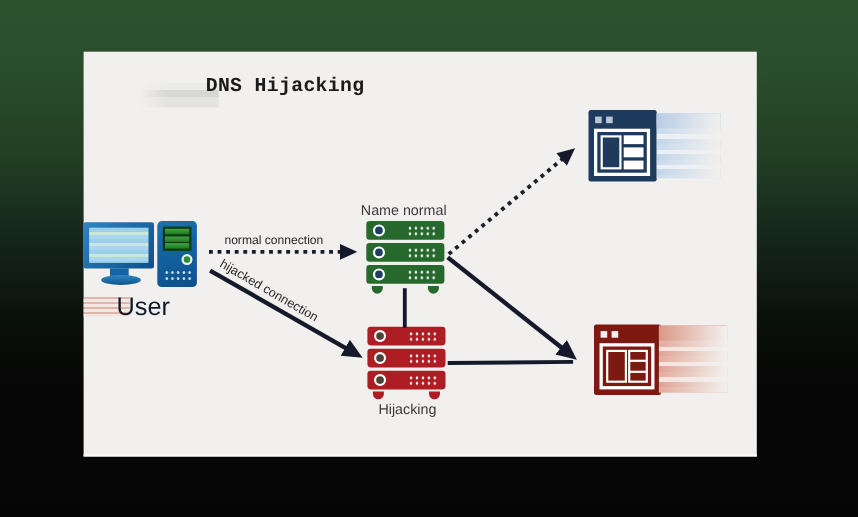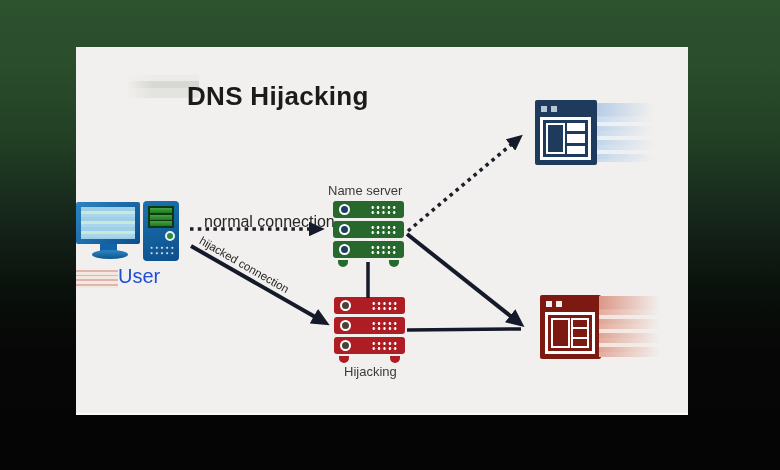--- a/index.html
+++ b/index.html
@@ -13,22 +13,22 @@
     background:#f2f0ee;border-bottom:2px solid #fbfaf9;
   }
   
   .title-smear{
     position:absolute;left:51px;top:28px;width:72px;height:23px;
     background:linear-gradient(180deg,#ebebe7 0 28%,#d7d7d3 28% 58%,#e3e3df 58%);
     -webkit-mask-image:linear-gradient(90deg,transparent,#000 35%);
     mask-image:linear-gradient(90deg,transparent,#000 35%);
   }
   .page-title{
-    position:absolute;left:111px;top:34px;margin:0;
-    font-size:26px;font-weight:700;letter-spacing:.3px;color:#1b1b1b;
+    position:absolute;left:111px;top:22px;margin:0;
+    font-size:18px;font-weight:700;letter-spacing:.3px;color:#1b1b1b;font-family:Liberation Mono, monospace;
   }
   
   .monitor{
     position:absolute;left:0px;top:155px;width:64px;height:42px;
     background:linear-gradient(135deg,#2b85c2,#0d4f8c);border-radius:2px;
   }
   .screen{
     position:absolute;left:5px;top:5px;right:5px;bottom:5px;
     background:repeating-linear-gradient(180deg,#9ecfe8 0 3.5px,#c9e9d6 3.5px 6.5px,#a9d6ee 6.5px 10px);
   }
@@ -44,23 +44,23 @@
   .bays i{display:block;flex:1;background:linear-gradient(180deg,#44a244,#1f7a22);}
   .power{position:absolute;left:22px;top:30px;width:6px;height:6px;border-radius:50%;
     border:2px solid #e8f2fa;background:#2e8b33;}
   .vents{position:absolute;left:6px;top:44px;width:26px;height:11px;
     background-image:radial-gradient(circle,#cfe3f2 1.1px,rgba(255,255,255,0) 1.4px);
     background-size:5.2px 5.5px;}
   .user-smear{
     position:absolute;left:0px;top:223px;width:42px;height:18px;opacity:.85;
     background:repeating-linear-gradient(180deg,rgba(198,116,96,.55) 0 1.8px,rgba(245,229,223,.95) 1.8px 4.6px);
   }
-  .user-label{position:absolute;left:42px;top:218px;font-size:20px;color:#1d4ed8;}
-  
-  .normal-label{position:absolute;left:128px;top:166px;font-size:16px;color:#262626;white-space:nowrap;}
+  .user-label{position:absolute;left:30px;top:218px;font-size:23px;color:#0f172a;}
+  
+  .normal-label{position:absolute;left:128px;top:166px;font-size:11px;color:#262626;white-space:nowrap;}
   .hijacked-label{
     position:absolute;left:119px;top:202px;font-size:11.5px;color:#262626;white-space:nowrap;
     transform:rotate(30deg) translateY(-17px);transform-origin:0 0;
   }
   
   .srv-label{position:absolute;font-size:13px;color:#3a3a3a;white-space:nowrap;}
   .ns-label{left:252px;top:136px;}
   .atk-label{left:268px;top:317px;}
   .stack{position:absolute;width:71px;display:flex;flex-direction:column;gap:3px;}
   .stack-green{left:257px;top:154px;}
@@ -131,21 +131,21 @@
         <div class="power"></div>
         <div class="vents"></div>
       </div>
       <div class="user-smear"></div>
       <div class="user-label">User</div>
     </div>
 
     <div class="normal-label">normal connection</div>
     <div class="hijacked-label">hijacked connection</div>
 
-    <div class="srv-label ns-label">Name server</div>
+    <div class="srv-label ns-label">Name normal</div>
     <div class="stack stack-green">
       <div class="s-unit">
           <span class="s-led"></span>
           <span class="s-dots"></span>
         </div>
       <div class="s-unit">
           <span class="s-led"></span>
           <span class="s-dots"></span>
         </div>
       <div class="s-unit">

